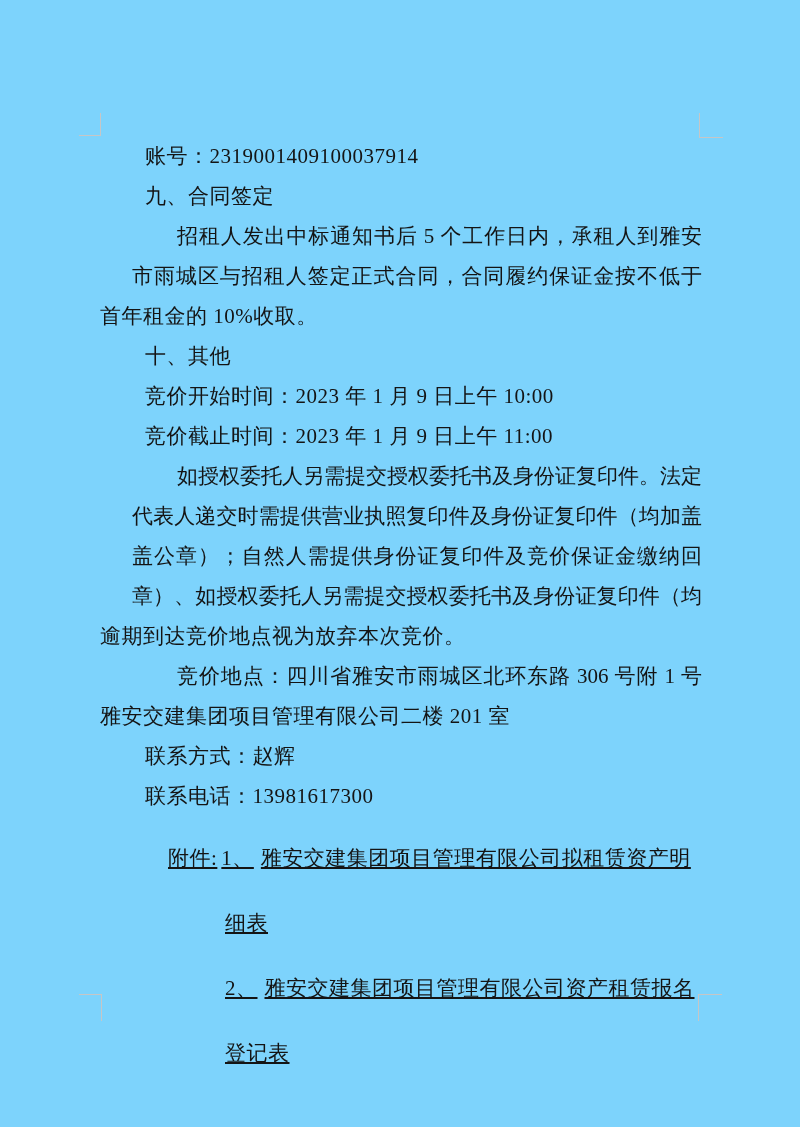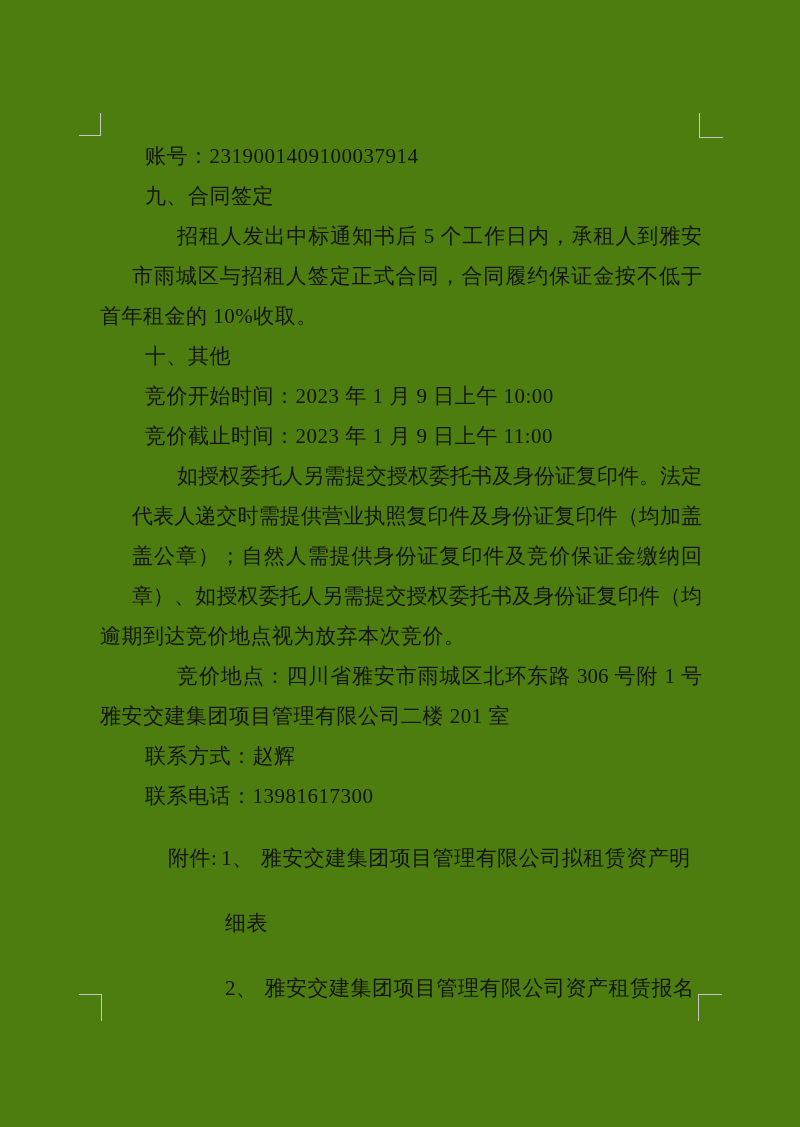--- a/index.html
+++ b/index.html
@@ -11,21 +11,21 @@
     height: 1127px;
     background: #ffffff;
     position: relative;
     overflow: hidden;
     font-family: "Liberation Serif", "DejaVu Serif", serif;
     color: #141414;
   }
   .page {
     position: absolute;
     inset: 0;
-    background: #4d7c0f;
+    background: #7dd3fc;
   }
   
   .crop { position: absolute; }
   .crop-tl {
     left: 79px; top: 113px; width: 21px; height: 22px;
     border-right: 1px solid #c6c6c6; border-bottom: 1px solid #c6c6c6;
   }
   .crop-tr {
     left: 699px; top: 113px; width: 23px; height: 24px;
     border-left: 1px solid #c6c6c6; border-bottom: 1px solid #c6c6c6;
@@ -58,20 +58,21 @@
     text-align: justify;
     text-align-last: justify;
     text-justify: inter-character;
     letter-spacing: 0;
     margin-left: 32px;
   }
   .heading { font-weight: 400; }
   .attach {
     margin-top: 22px;
     padding-left: 68px;
+    text-decoration: underline;
   }
   .attach .cont { padding-left: 57px; margin-top: 25px; }
   .attach-label { margin-right: 4px; }
   .attach-num { margin-right: 7px; }
 </style>
 </head>
 <body>
 
 <div class="page">
 
@@ -108,16 +109,17 @@
     <div class="ln indent">联系电话：13981617300</div>
 
     <div class="attach">
       <div class="ln">
         <span class="attach-label">附件:</span><span class="attach-num">1、</span><span>雅安交建集团项目管理有限公司拟租赁资产明</span>
       </div>
       <div class="ln cont">细表</div>
       <div class="ln cont">
         <span class="attach-num">2、</span><span>雅安交建集团项目管理有限公司资产租赁报名</span>
       </div>
+      <div class="ln cont">登记表</div>
     </div>
 
   </div>
 </div>
 
 </body></html>

